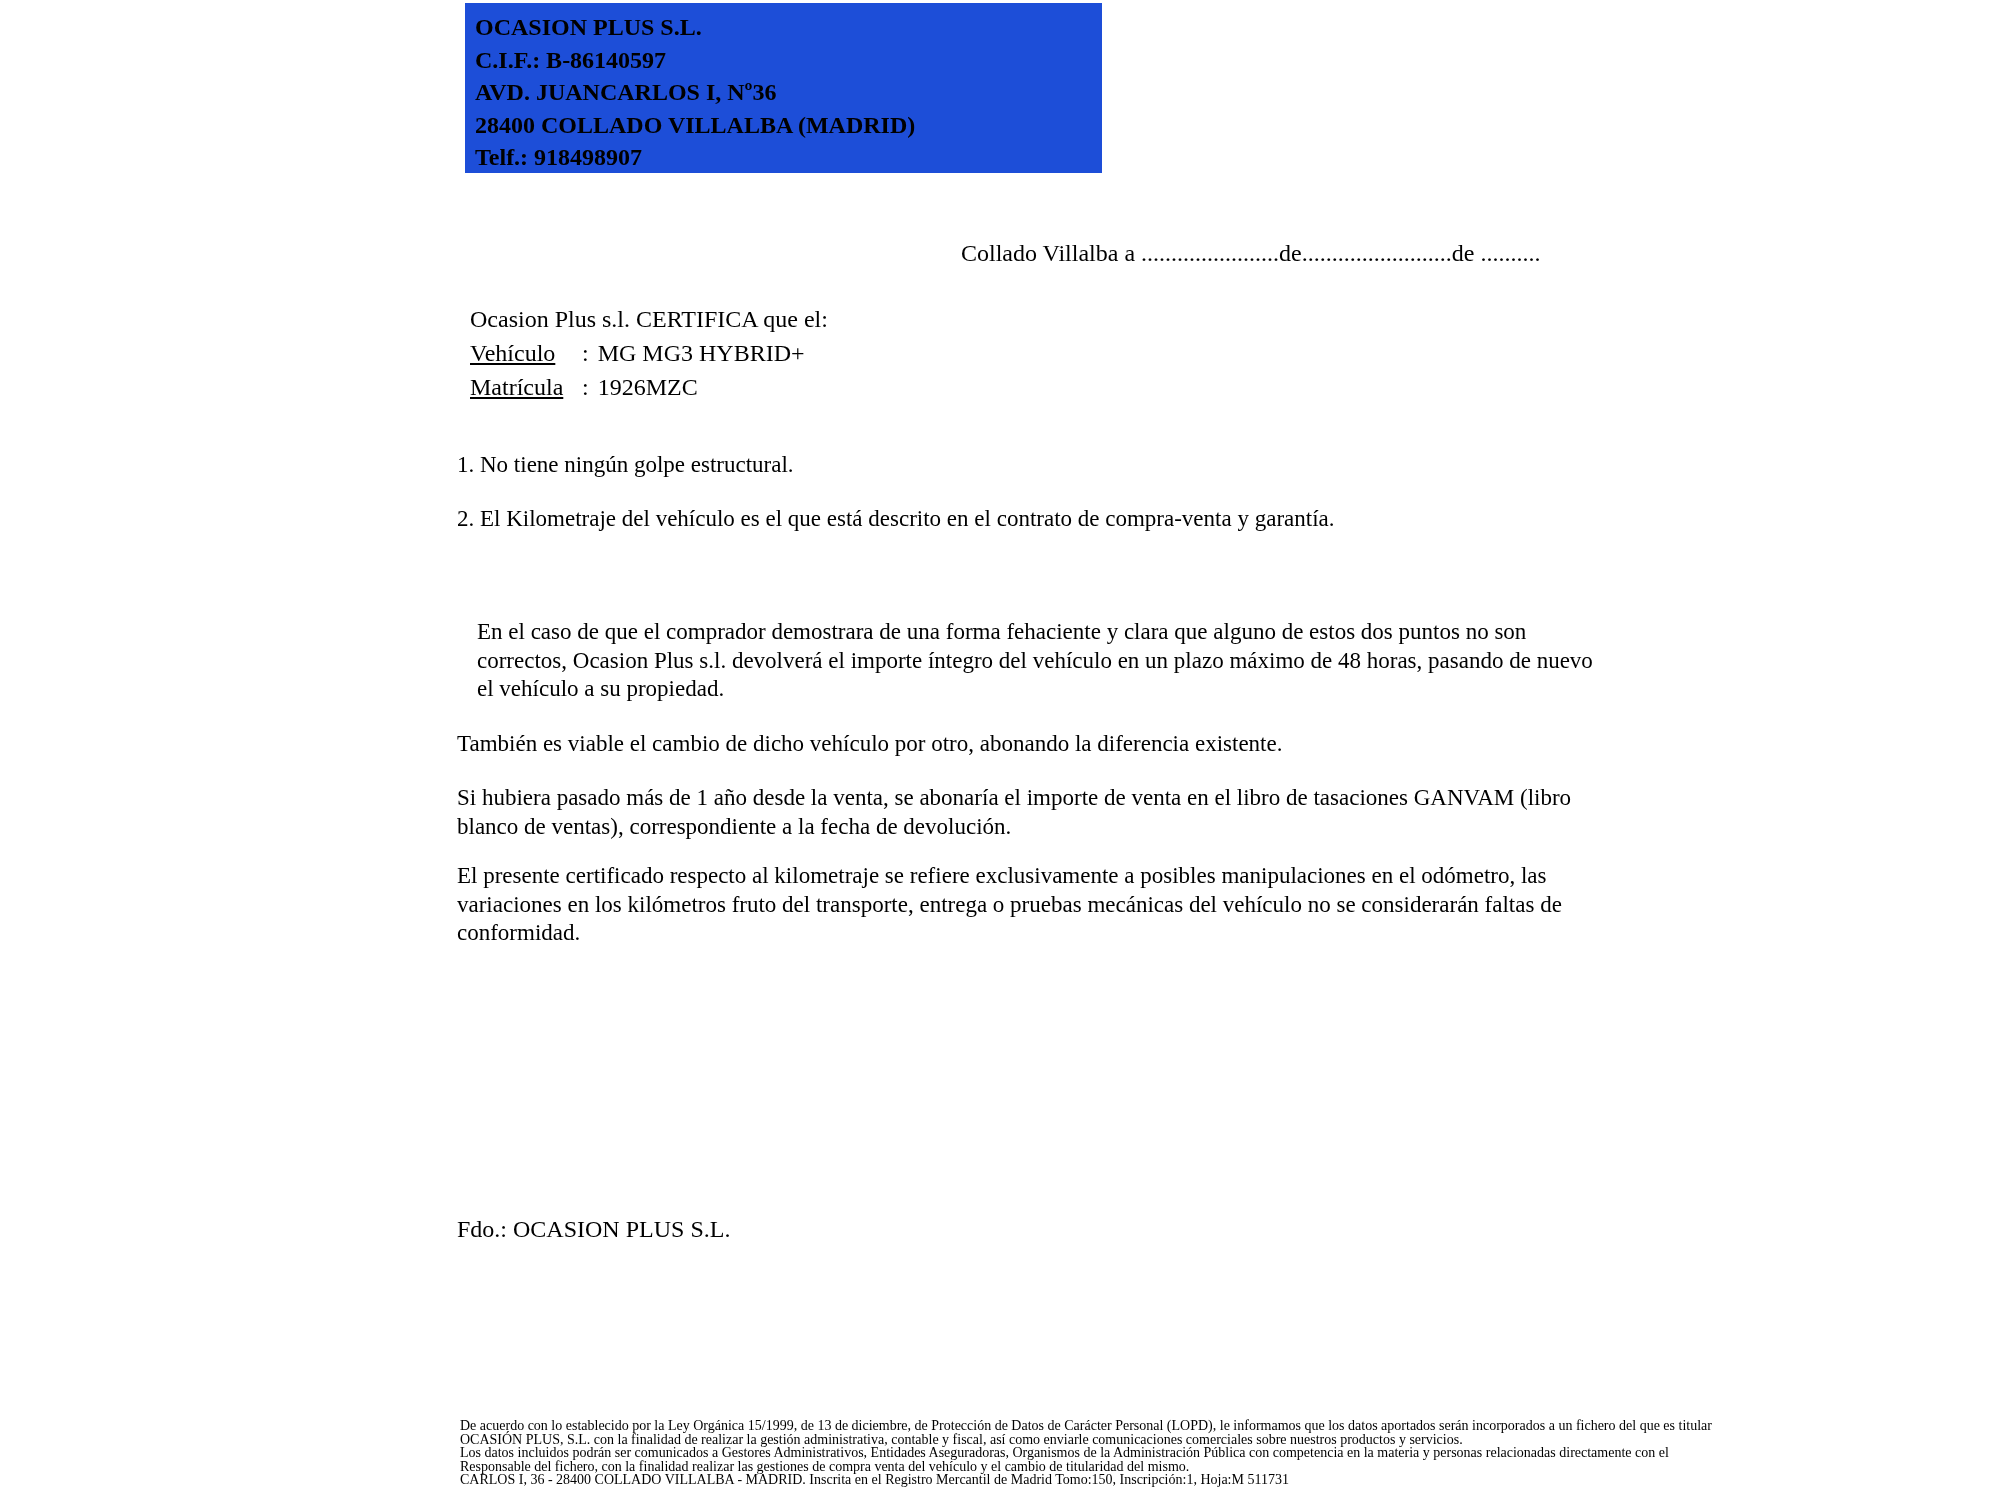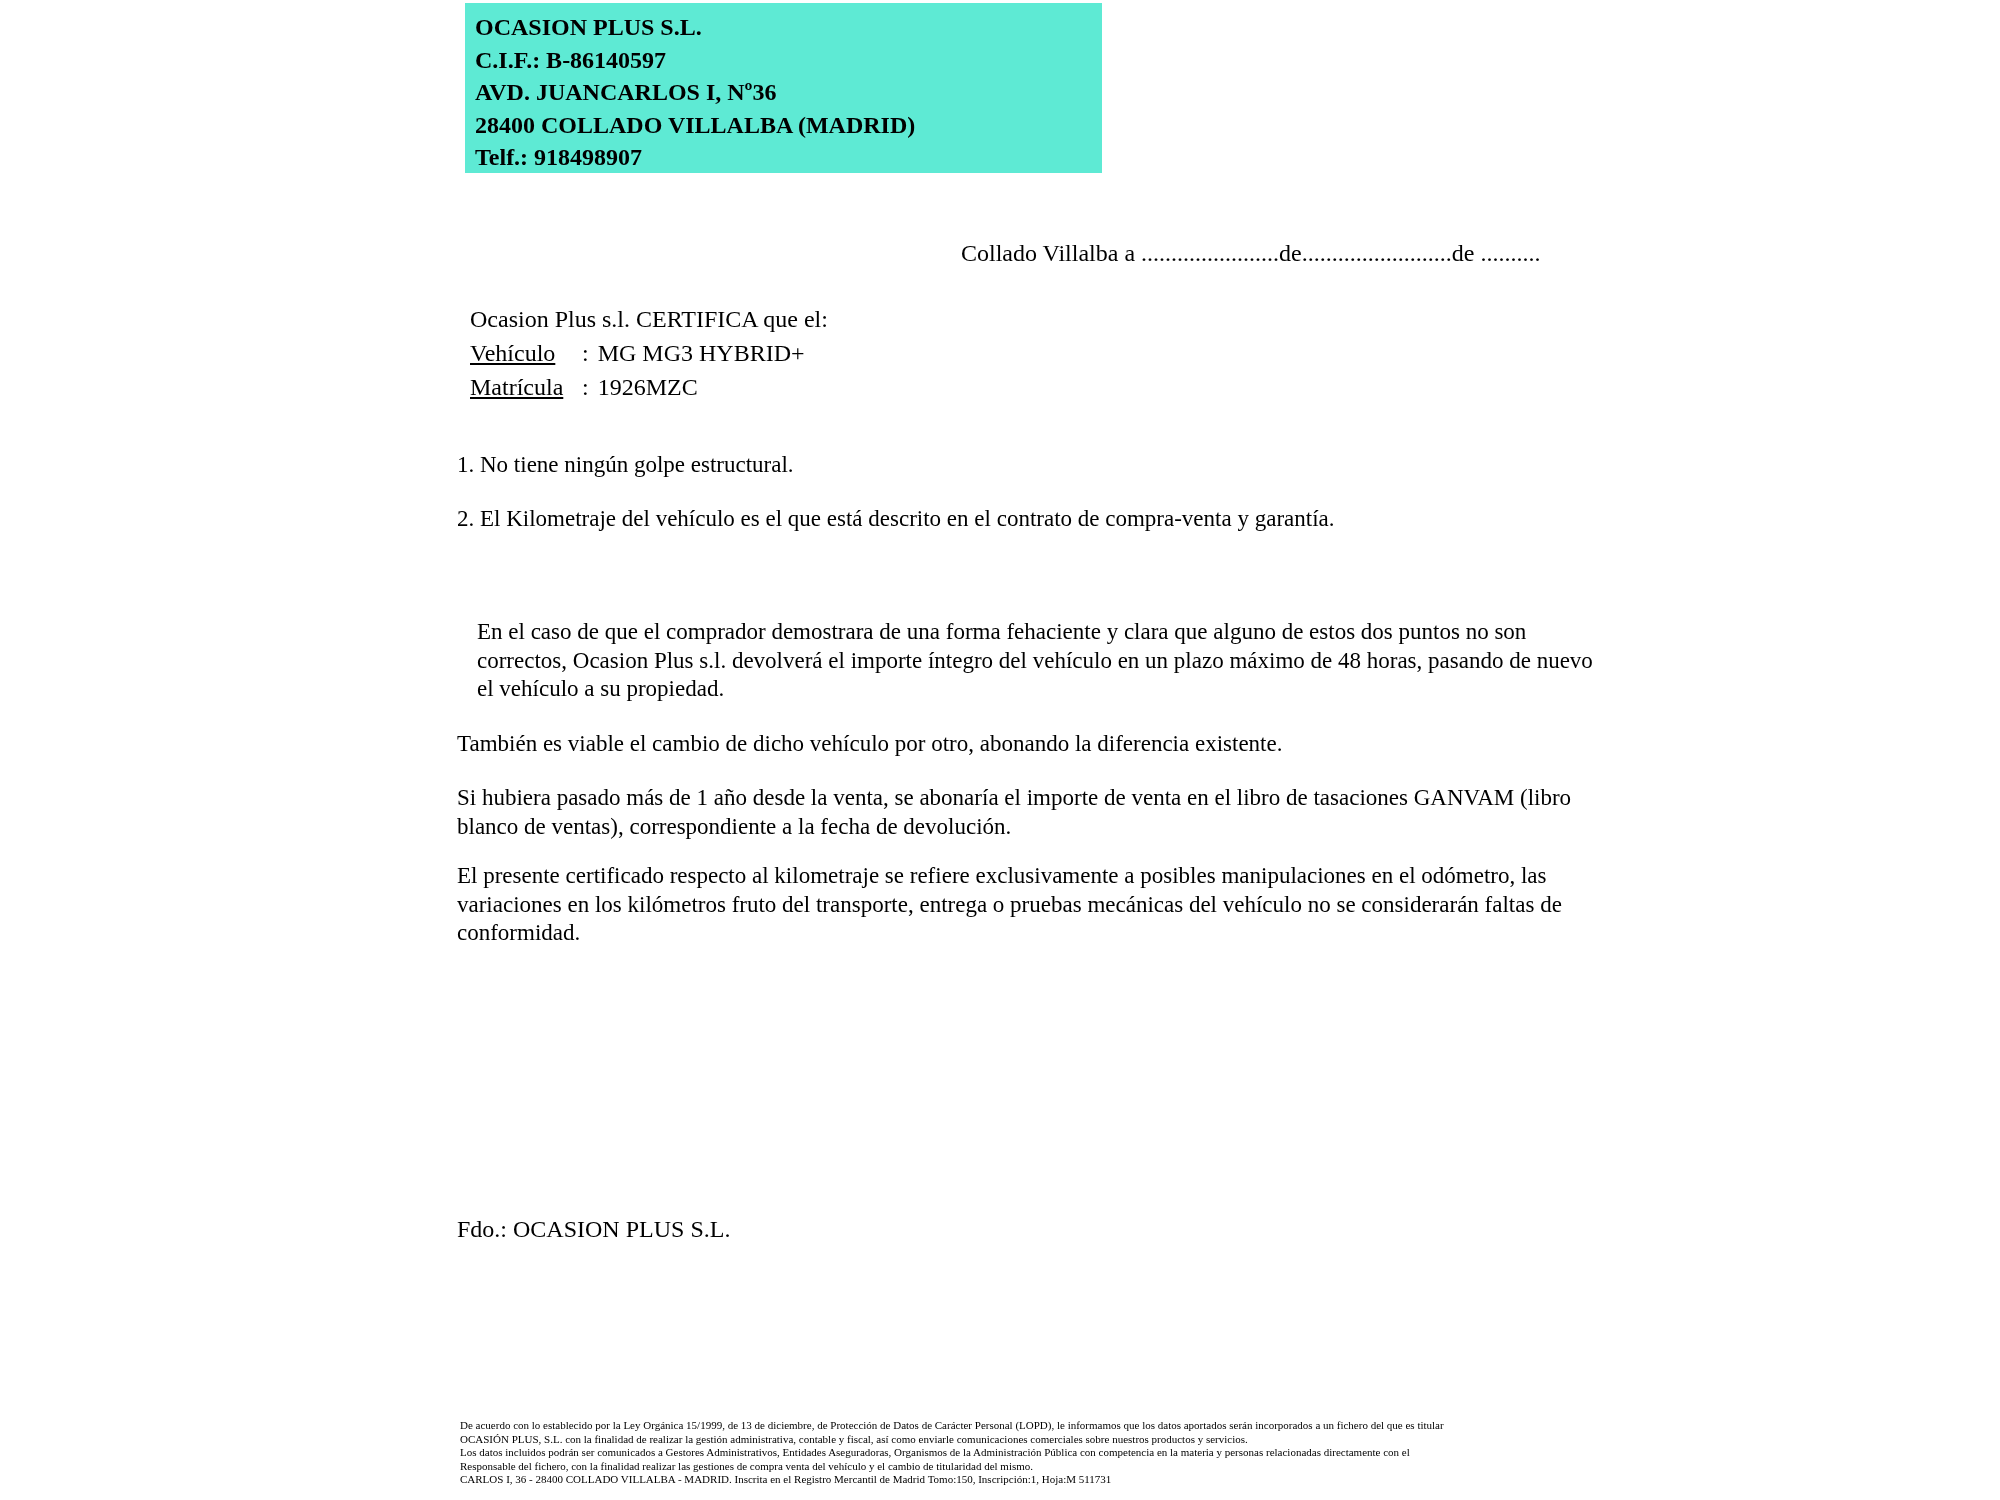--- a/index.html
+++ b/index.html
@@ -88,29 +88,29 @@
     white-space: nowrap;
   }
 
   
   .legal-footer {
     left: 460px;
     top: 1419px;
     width: 1180px;
   }
   .legal-line {
-    font-size: 11px;
+    font-size: 14px;
     line-height: 13.5px;
     white-space: nowrap;
   }
 </style>
 </head>
 <body style="background: rgb(255, 255, 255); color: rgb(0, 0, 0);">
 
-<div class="abs company-box" style="background: #5eead4;">
+<div class="abs company-box" style="background: #1d4ed8;">
   <div class="company-line">OCASION PLUS S.L.</div>
   <div class="company-line">C.I.F.: B-86140597</div>
   <div class="company-line">AVD. JUANCARLOS I, Nº36</div>
   <div class="company-line">28400 COLLADO VILLALBA (MADRID)</div>
   <div class="company-line">Telf.: 918498907</div>
 </div>
 
 <div class="abs date-line">Collado Villalba a .......................de.........................de ..........</div>
 
 <div class="abs cert-block">

